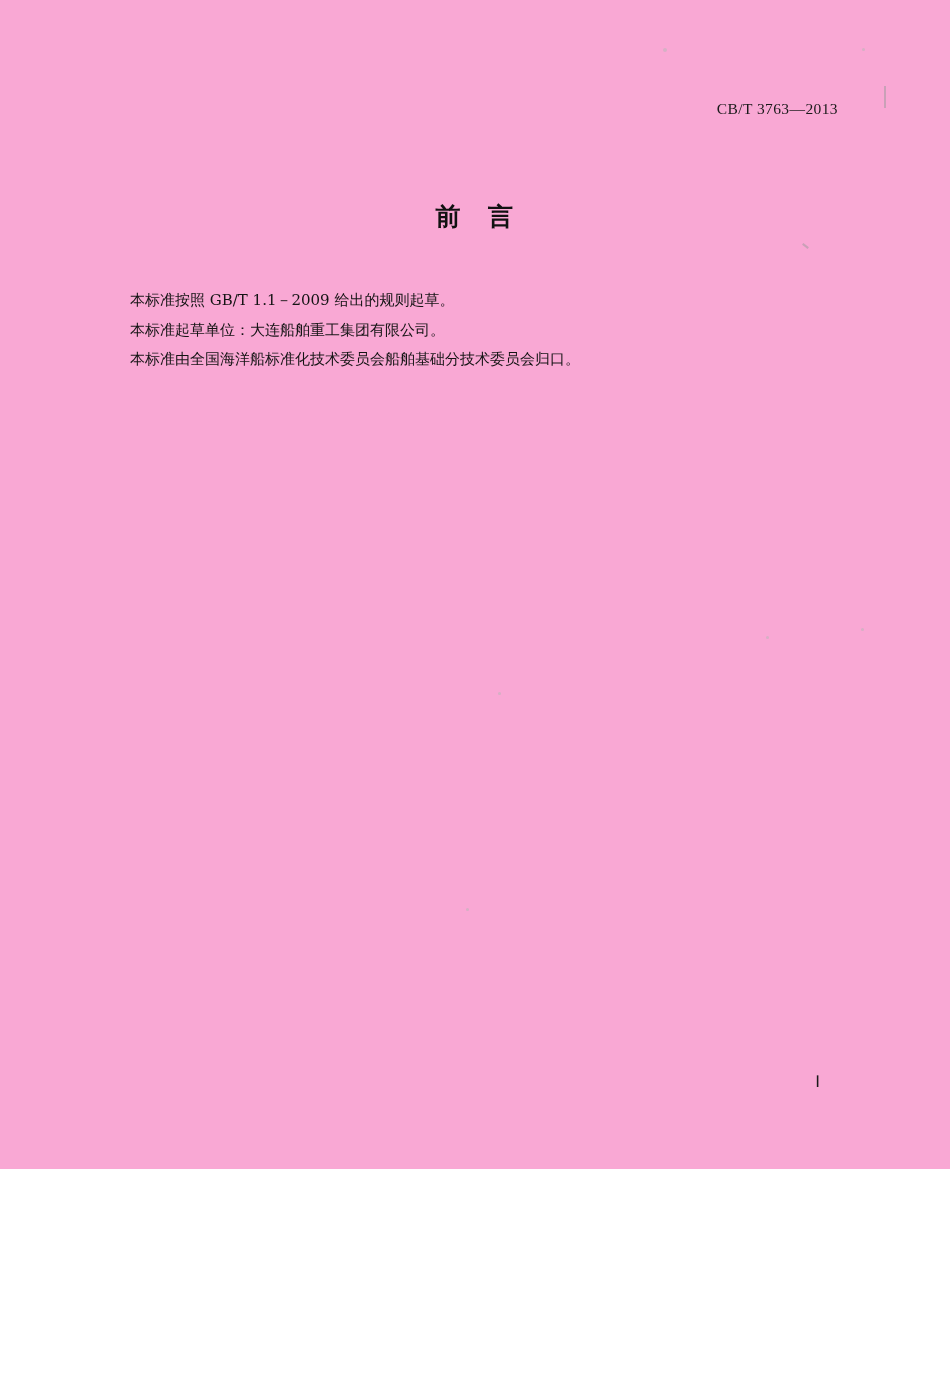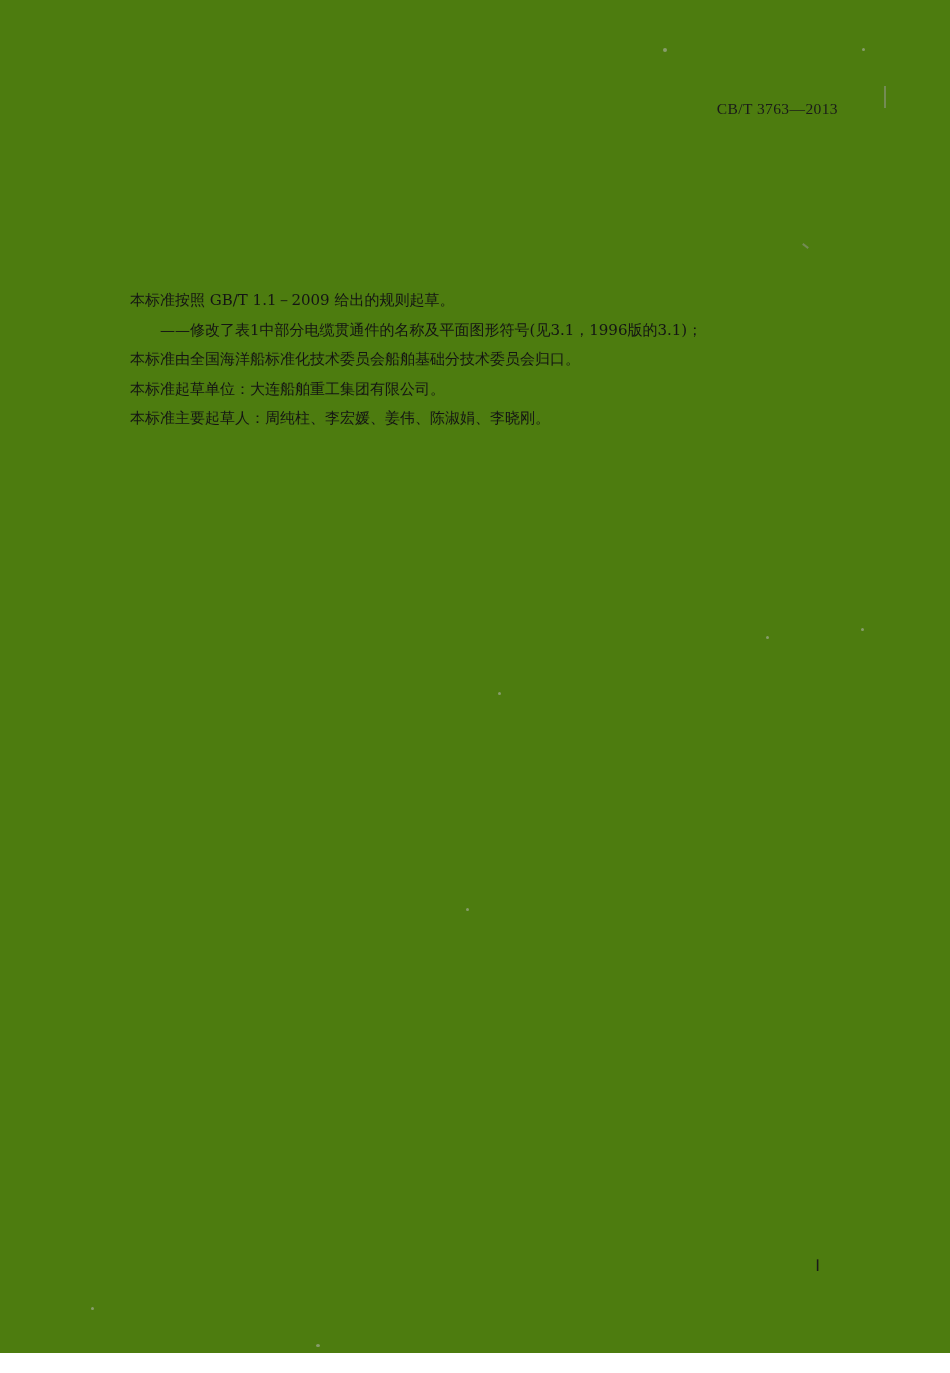--- a/index.html
+++ b/index.html
@@ -7,22 +7,22 @@
     padding: 0;
     background: #ffffff;
   }
   body {
     font-family: "DejaVu Serif", serif;
     color: #111111;
   }
   .page {
     position: relative;
     width: 950px;
-    height: 1353px;
-    background: #4d7c0f;
+    height: 1169px;
+    background: #f9a8d4;
     overflow: hidden;
   }
   
   .speck {
     position: absolute;
     background: #b8b8b8;
     border-radius: 50%;
     opacity: .55;
   }
   .edge-tick {
@@ -93,24 +93,25 @@
   <div class="edge-tick" style="left:802px; top:245px; width:7px; height:2px; transform:rotate(38deg);"></div>
   <div class="speck" style="left:766px; top:636px; width:3px; height:3px;"></div>
   <div class="speck" style="left:861px; top:628px; width:3px; height:3px;"></div>
   <div class="speck" style="left:498px; top:692px; width:3px; height:3px;"></div>
   <div class="speck" style="left:466px; top:908px; width:3px; height:3px;"></div>
   <div class="speck" style="left:91px; top:1307px; width:3px; height:3px;"></div>
   <div class="speck" style="left:316px; top:1344px; width:4px; height:3px;"></div>
 
   <div class="header">CB/T 3763—2013</div>
 
+  <div class="doc-title">
+    <span>前</span><span class="gap"></span><span>言</span>
+  </div>
 
   <div class="body-text">
     <p class="p indent">本标准按照 GB/T 1.1－2009 给出的规则起草。</p>
-    <p class="p indent2">——修改了表1中部分电缆贯通件的名称及平面图形符号(见3.1，1996版的3.1)；</p>
+    <p class="p indent">本标准起草单位：大连船舶重工集团有限公司。</p>
     <p class="p indent">本标准由全国海洋船标准化技术委员会船舶基础分技术委员会归口。</p>
-    <p class="p indent">本标准起草单位：大连船舶重工集团有限公司。</p>
-    <p class="p indent">本标准主要起草人：周纯柱、李宏媛、姜伟、陈淑娟、李晓刚。</p>
   </div>
 
   <div class="footer-page">Ⅰ</div>
 
 </div>
 
 </body></html>

